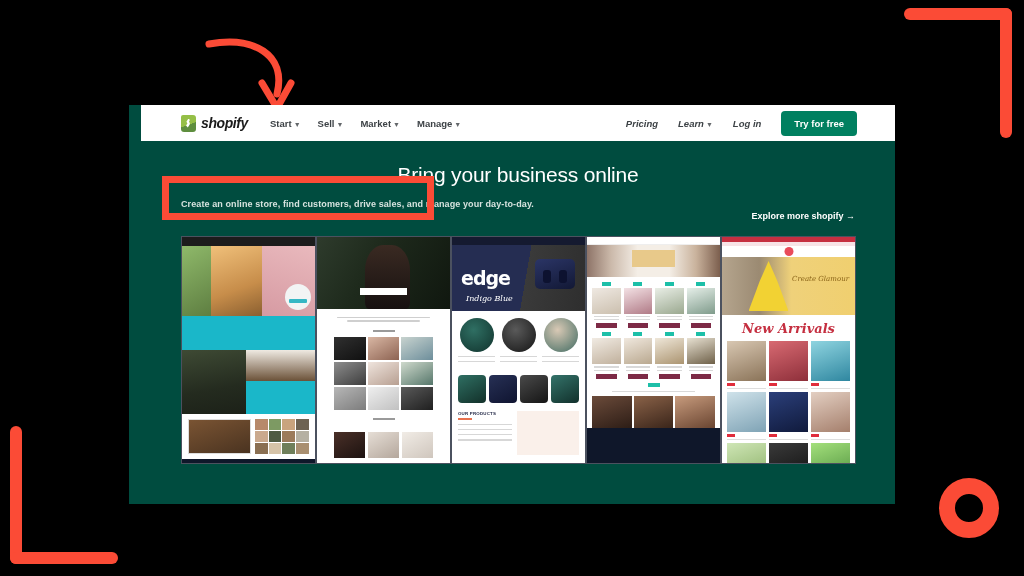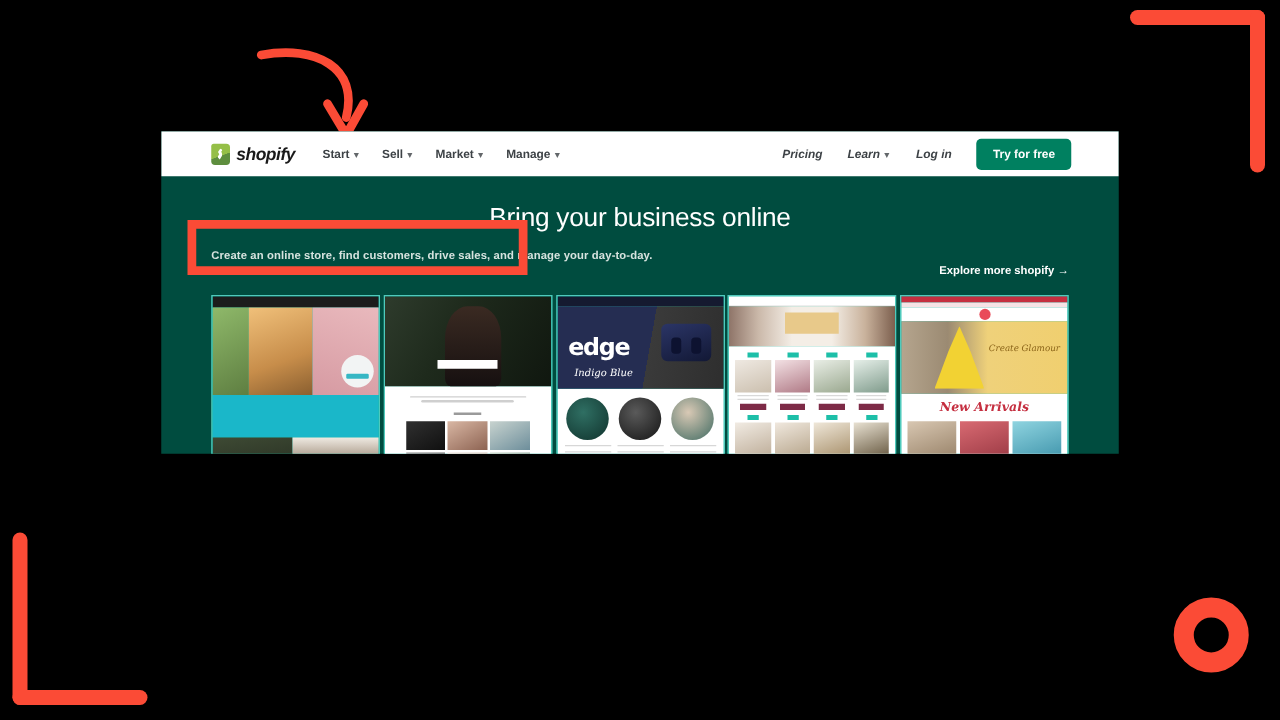--- a/index.html
+++ b/index.html
@@ -36,22 +36,22 @@
     font-family: "DejaVu Sans", sans-serif;
     font-weight: bold; font-style: italic;
     font-size: 25px; letter-spacing: -0.3px;
     white-space: nowrap;
   }
   #annotation-arrow { position: absolute; left: 205px; top: 38px; width: 100px; height: 88px; }
 
   
   #browser {
     position: absolute; left: 129px; top: 105px;
-    width: 766px; height: 258px;
-    background: #004c3f; overflow: hidden;
+    width: 766px; height: 399px;
+    background: #004c3f; overflow: hidden; padding-left: 12px;
   }
 
   
   #navbar {
     height: 36px; background: #ffffff;
     display: flex; align-items: center; padding: 0 38px 0 40px;
   }
   #logo-group { display: flex; align-items: center; gap: 5px; margin-right: 22px; }
   #logo-mark {
     width: 15px; height: 17px; position: relative;
@@ -103,21 +103,21 @@
     pointer-events: none;
   }
 
   
   #cards {
     display: flex; gap: 0; padding: 0 40px; margin-top: 27px;
     justify-content: space-between;
   }
   .card { width: 135px; }
   .thumb {
-    width: 135px; height: 228px; background: #14b8a6;
+    width: 135px; height: 228px; background: #0f172a;
     border: 1px solid rgba(255,255,255,.25);
     overflow: hidden; position: relative; cursor: pointer;
   }
 
   
   .c1-top { height: 9px; background: #1c1c1c; }
   .c1-hero { height: 70px; display: flex; }
   .c1-h1 { flex: 0 0 22%; background: linear-gradient(150deg,#8fb96a,#5e7e41); }
   .c1-h2 { flex: 0 0 38%; background: linear-gradient(160deg,#f0c07a,#c78d4a 60%,#8a5f30); }
   .c1-h3 { flex: 1; background: linear-gradient(200deg,#e9b9bd,#d69aa2); position: relative; }
@@ -189,21 +189,21 @@
 
   
   .c5-anno { height:5px; background:#c52f40; }
   .c5-top { height:4px; background:#f7e3e6; }
   .c5-nav { height:11px; background:#fff; position:relative; }
   .c5-mark { position:absolute; left:50%; transform:translateX(-50%); top:1px; width:9px; height:9px; border-radius:50%; background:#e94b5a; }
   .c5-hero { height:58px; background:linear-gradient(90deg,#b5a58e 0%,#9b8a72 28%,#efd17a 52%,#f0cf6f 100%); position:relative; }
   .c5-dress { position:absolute; left:20%; top:4px; width:30%; height:50px; background:#f2d233; clip-path: polygon(50% 0, 72% 40%, 100% 100%, 0 100%, 28% 40%); }
   .c5-ethnic { position:absolute; right:6px; top:18px; color:#8a6318; font-family:"DejaVu Serif", serif; font-style:italic; font-size:7px; }
   .c5-body { background:#fff; padding:6px 5px 0; }
-  .c5-ttl { text-align:center; color:#c52f40; font-family:"DejaVu Serif", serif; font-style:italic; font-weight:bold; font-size:10px; margin-bottom:5px; }
+  .c5-ttl { text-align:center; color:#c52f40; font-family:"DejaVu Serif", serif; font-style:italic; font-weight:bold; font-size:13px; margin-bottom:5px; }
   .c5-grid { display:grid; grid-template-columns: repeat(3,1fr); gap:3px; }
   .c5-cell { }
   .c5-cimg { height:40px; }
   .c5-tag { width:8px; height:3px; background:#e02d3c; margin-top:2px; }
   .c5-cl { height:1.2px; background:#dedede; margin-top:2px; }
 </style>
 </head>
 <body>
 
 <div id="stage">

